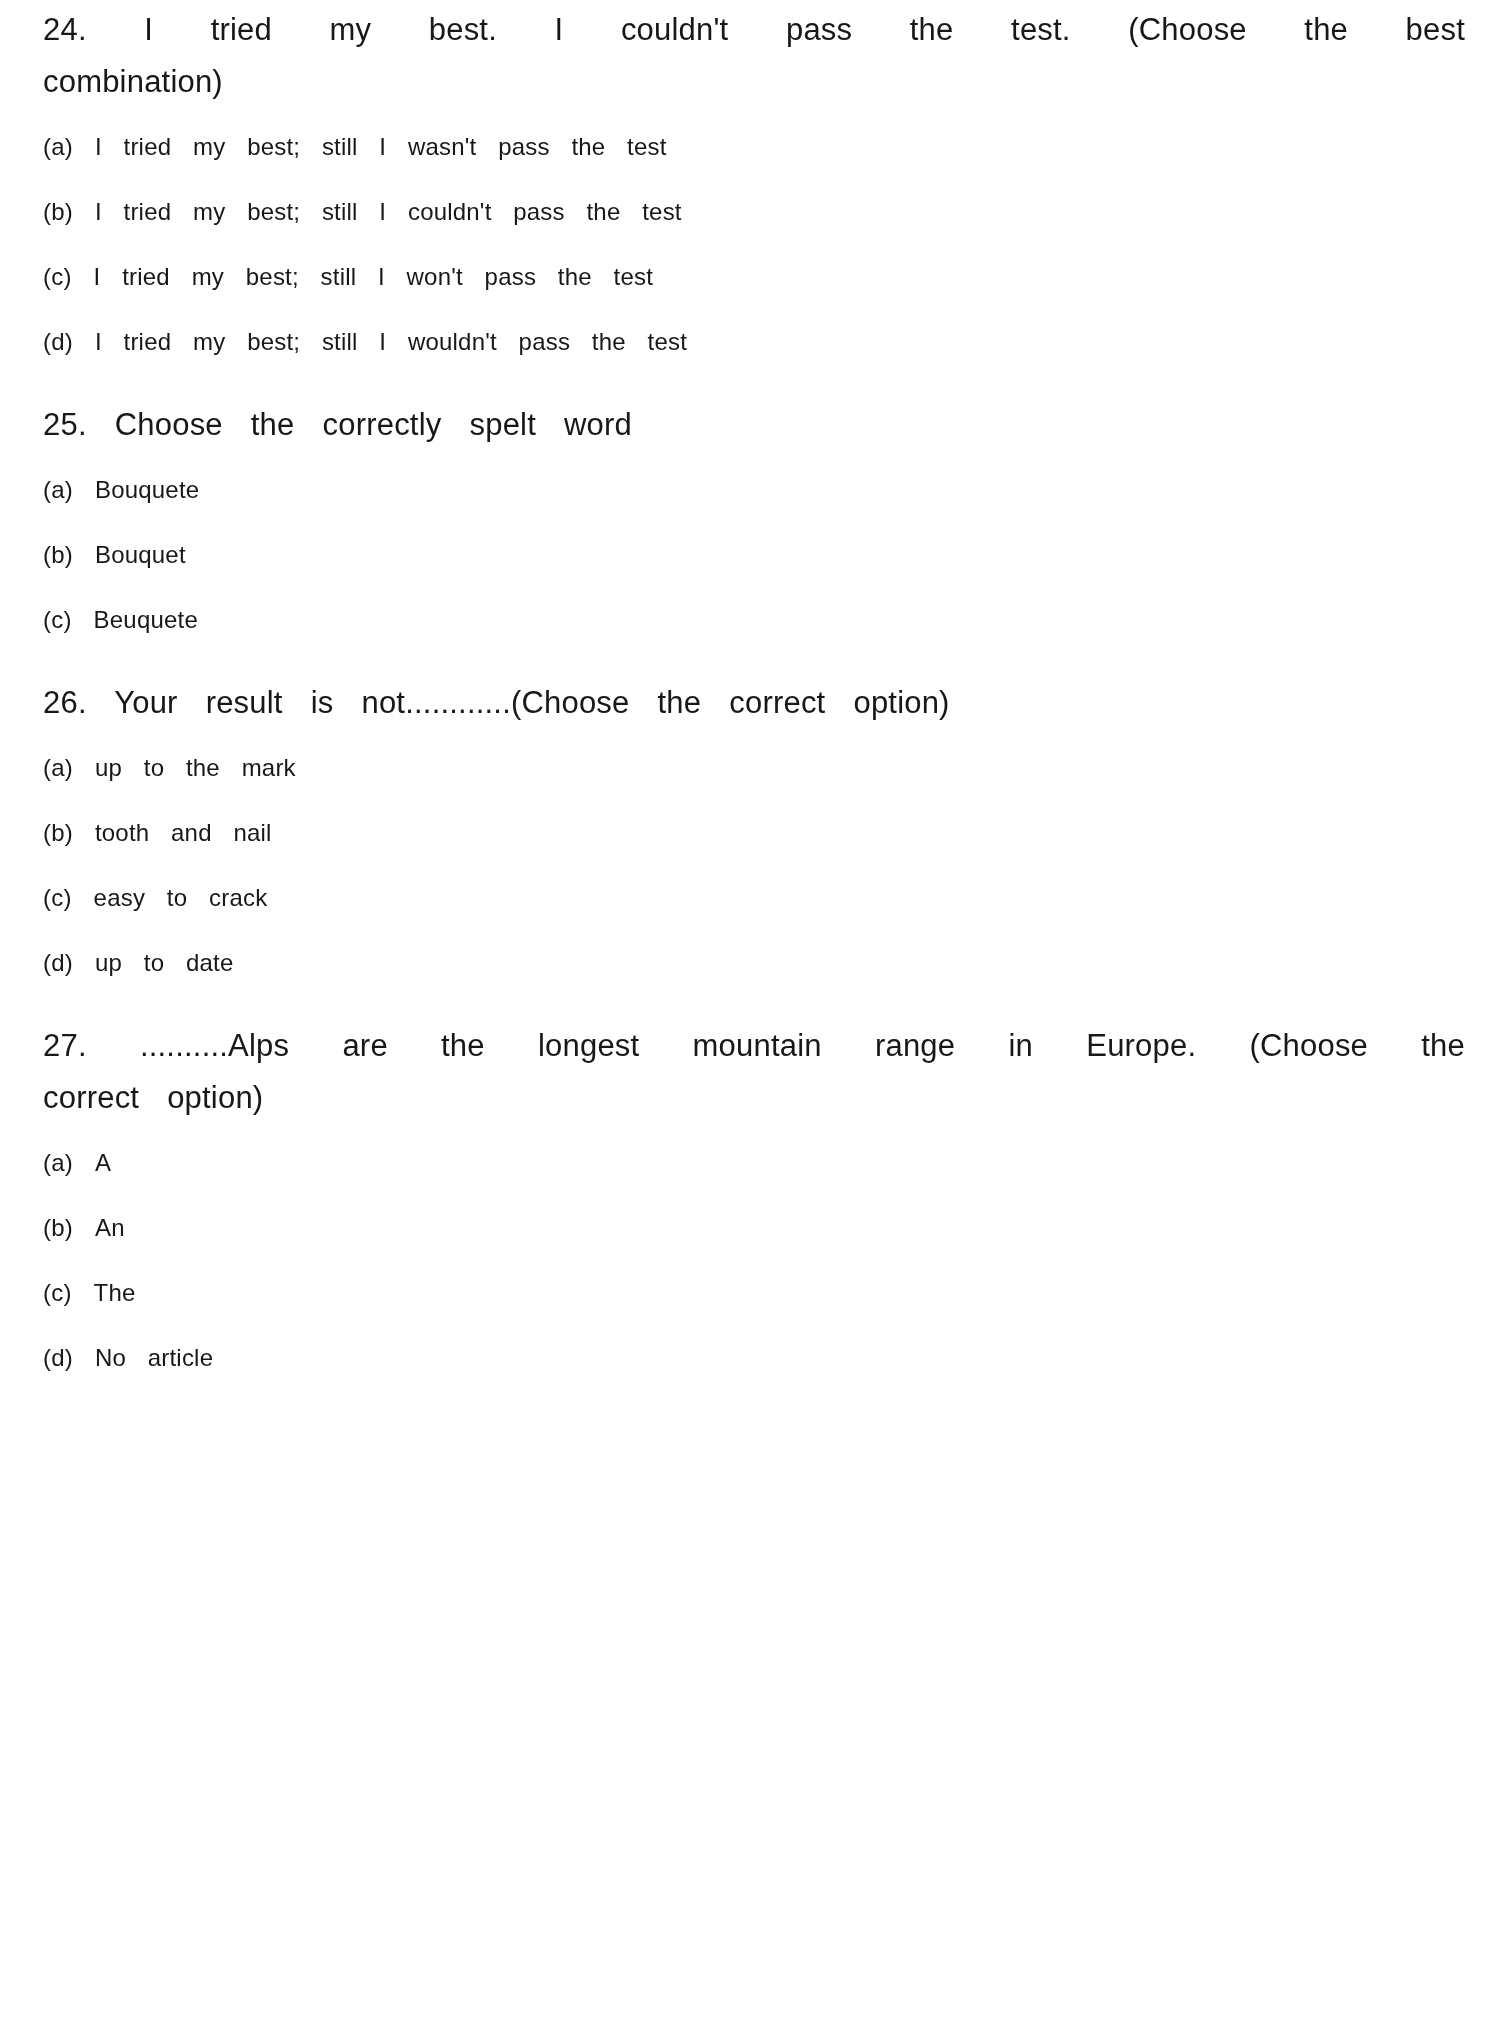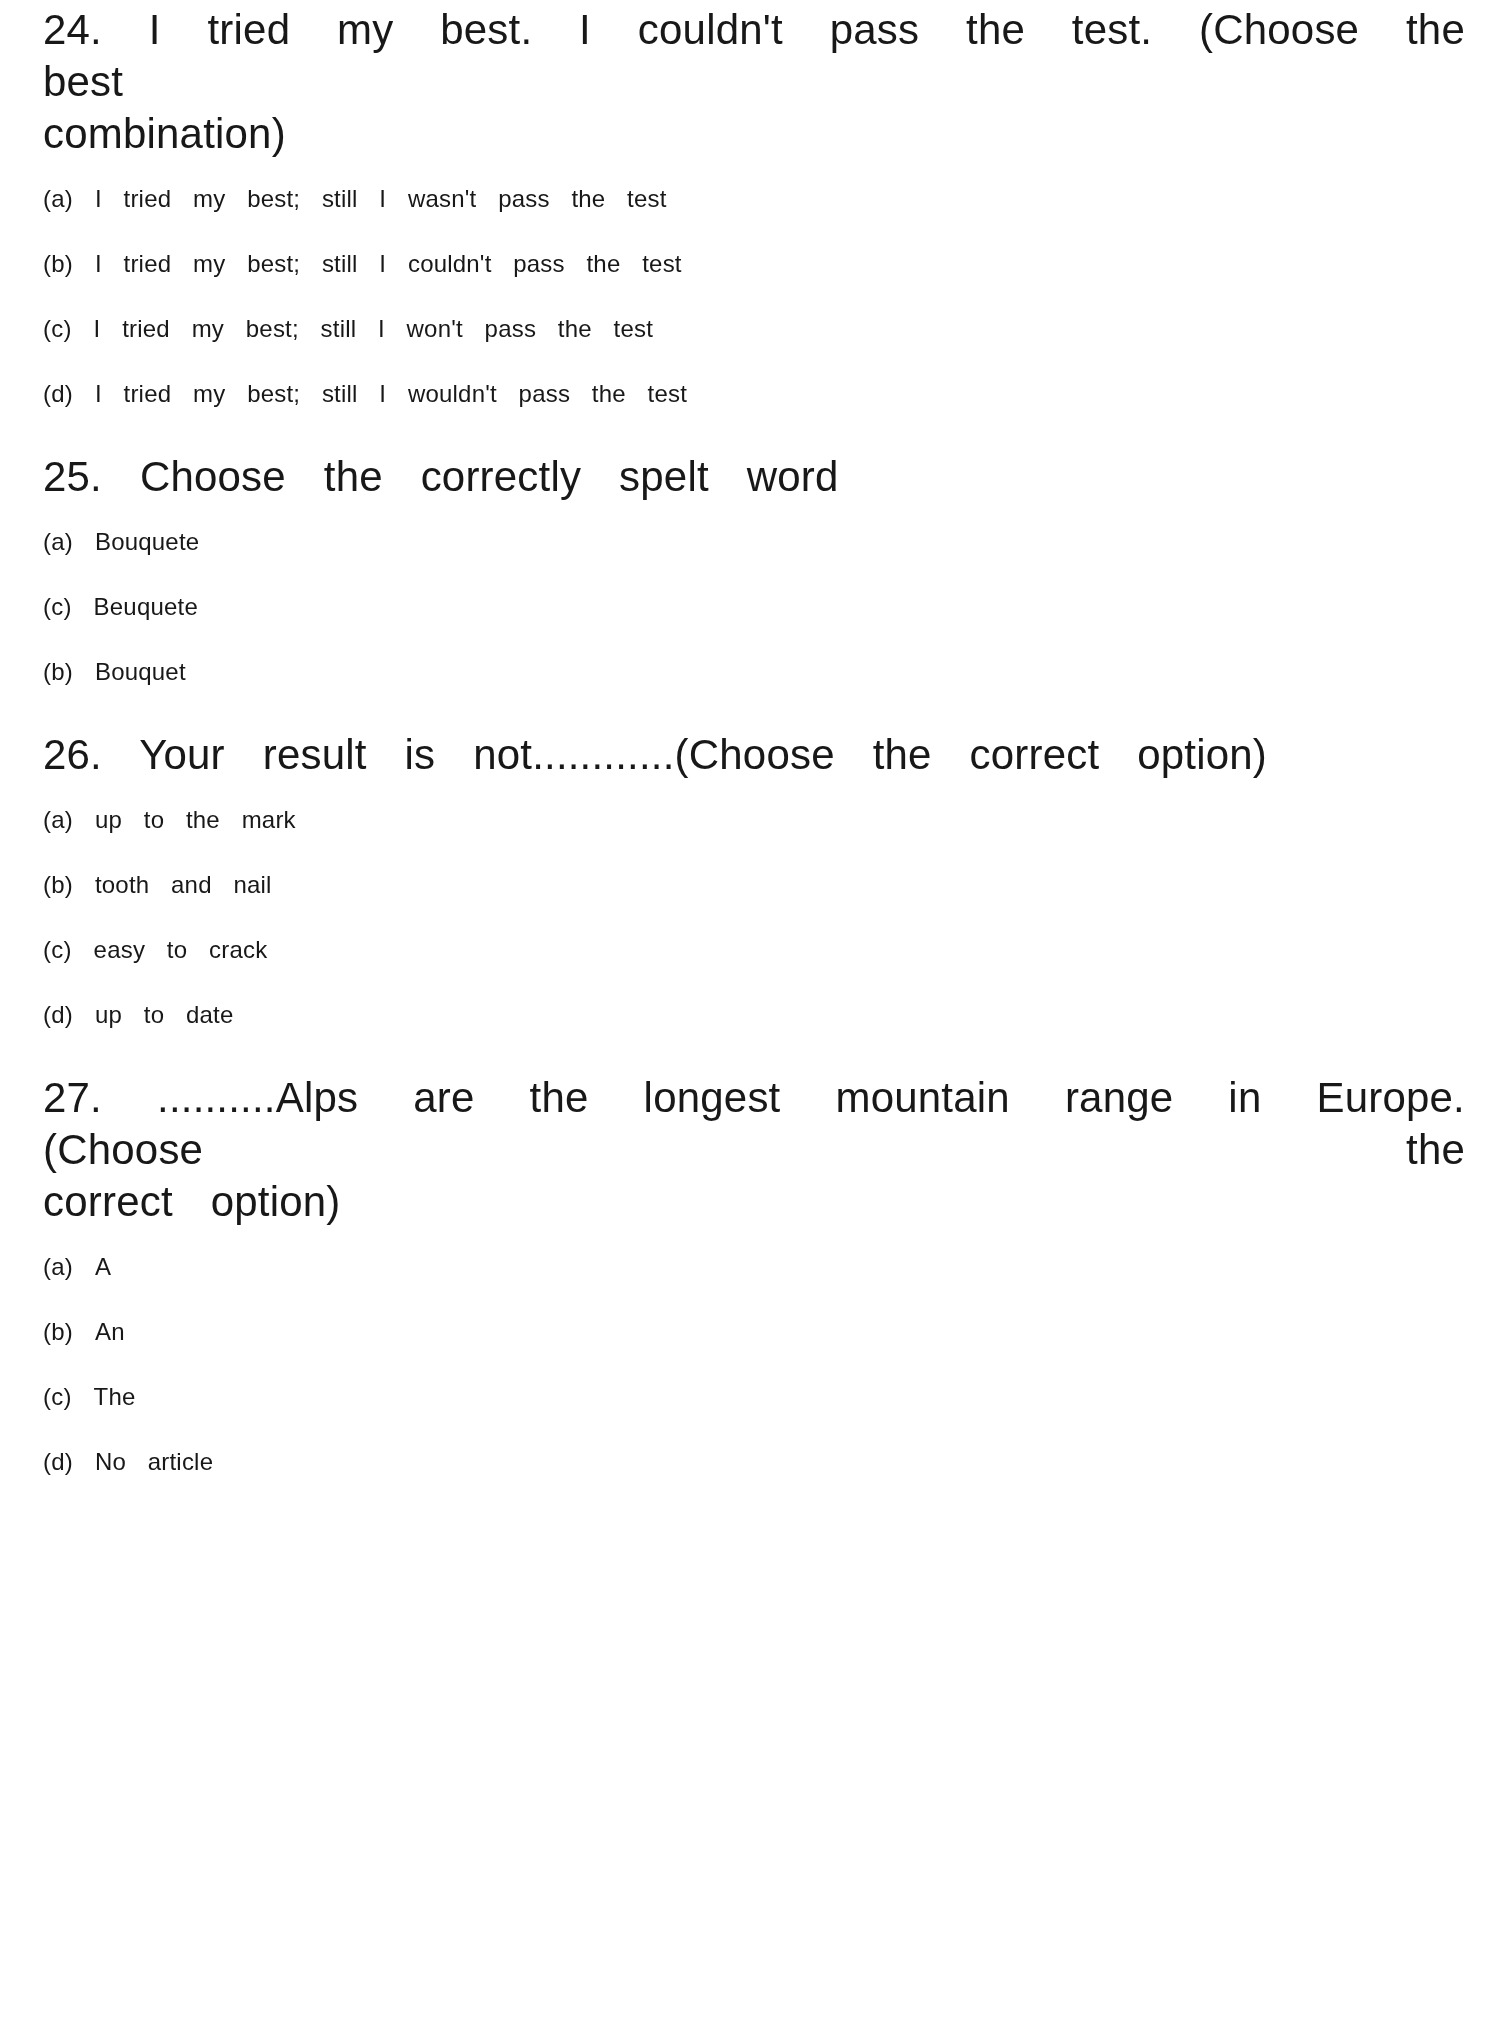--- a/index.html
+++ b/index.html
@@ -19,21 +19,21 @@
     box-sizing: border-box;
     width: 1505px;
   }
   .question {
     margin-top: 31px;
   }
   .question:first-child {
     margin-top: 0;
   }
   .qline {
-    font-size: 42px;
+    font-size: 31px;
     line-height: 52px;
     word-spacing: 0.62em;
     letter-spacing: 0.2px;
     white-space: normal;
   }
   .qline.stretch {
     text-align: justify;
     text-align-last: justify;
   }
   .option {
@@ -69,24 +69,24 @@
       <span class="opt-label">(d)</span><span class="opt-text">I tried my best; still I wouldn't pass the test</span>
     </div>
   </div>
 
   <div class="question">
     <div class="qline">25. Choose the correctly spelt word</div>
     <div class="option">
       <span class="opt-label">(a)</span><span class="opt-text">Bouquete</span>
     </div>
     <div class="option">
-      <span class="opt-label">(c)</span><span class="opt-text">Beuquete</span>
+      <span class="opt-label">(b)</span><span class="opt-text">Bouquet</span>
     </div>
     <div class="option">
-      <span class="opt-label">(b)</span><span class="opt-text">Bouquet</span>
+      <span class="opt-label">(c)</span><span class="opt-text">Beuquete</span>
     </div>
   </div>
 
   <div class="question">
     <div class="qline">26. Your result is not............(Choose the correct option)</div>
     <div class="option">
       <span class="opt-label">(a)</span><span class="opt-text">up to the mark</span>
     </div>
     <div class="option">
       <span class="opt-label">(b)</span><span class="opt-text">tooth and nail</span>

